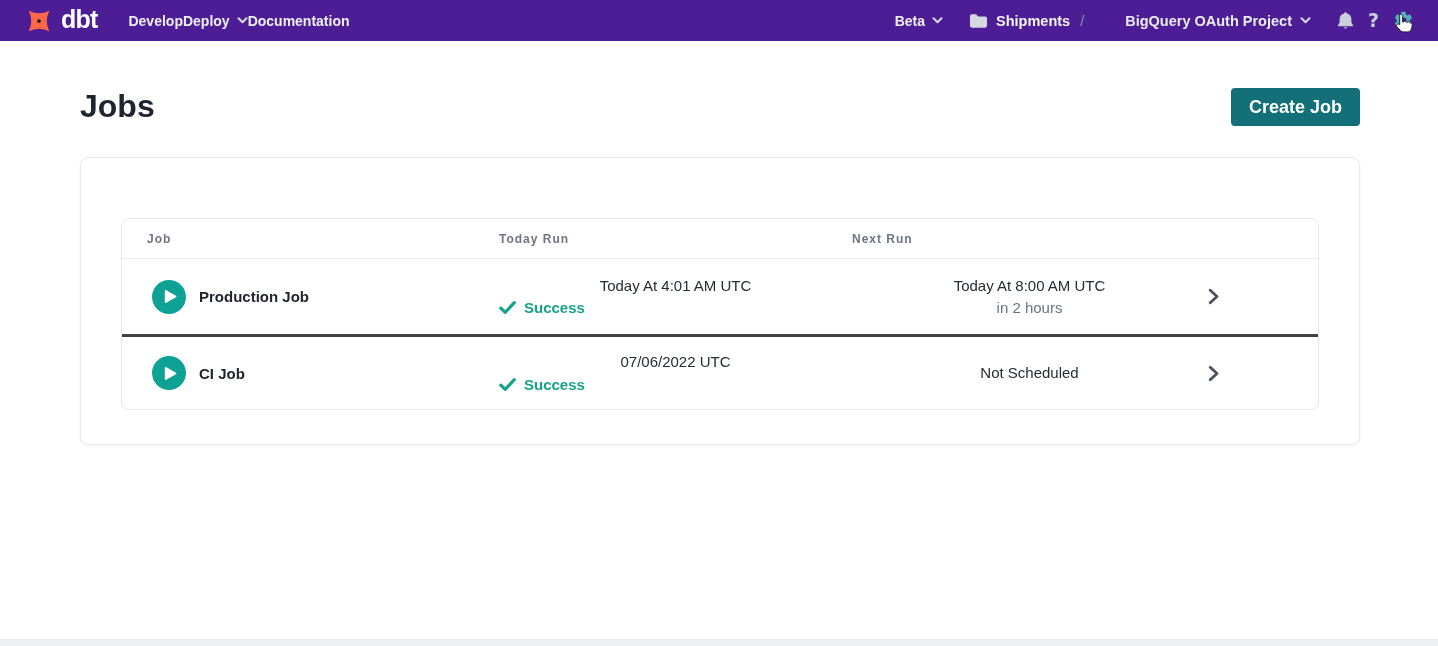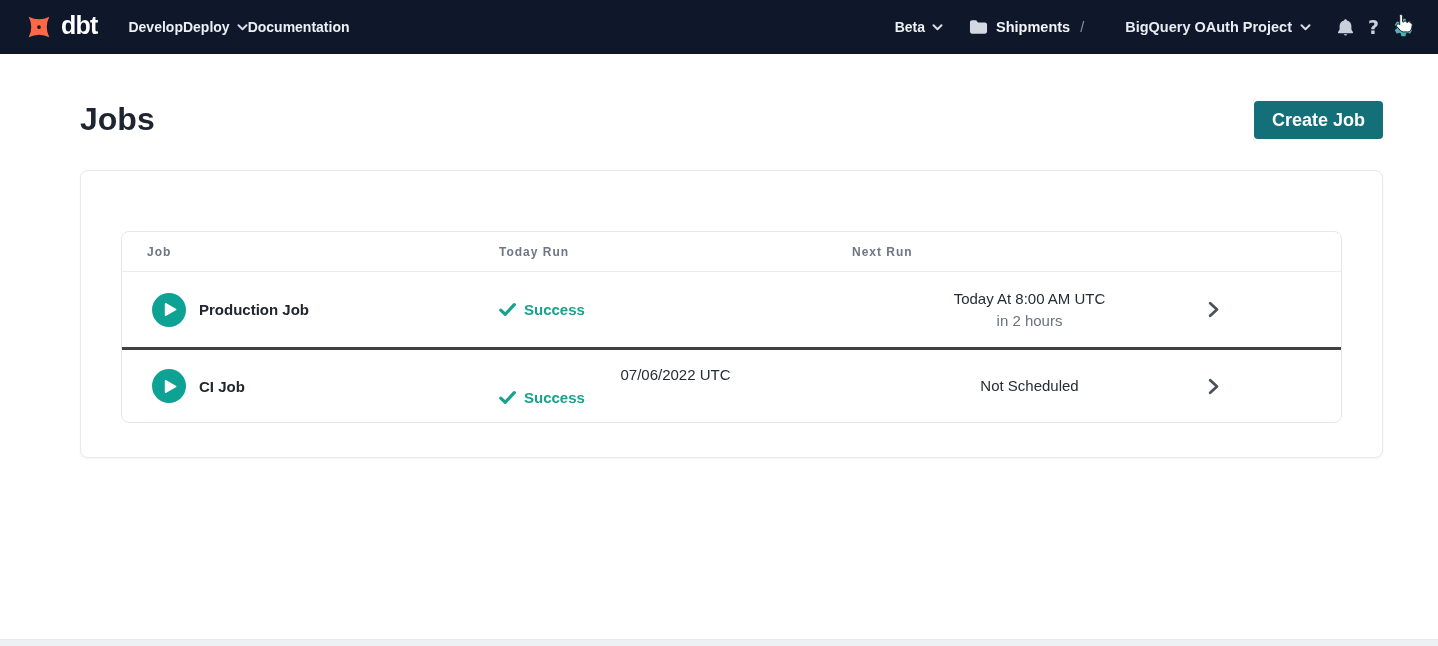--- a/index.html
+++ b/index.html
@@ -6,42 +6,42 @@
   html,body { margin:0; padding:0; }
   body {
     width:1438px; height:646px; position:relative; overflow:hidden;
     background:#ffffff;
     font-family:"Liberation Sans","DejaVu Sans",sans-serif;
     -webkit-font-smoothing:antialiased;
   }
 
   
   .navbar {
-    height:54px; background:#0f172a; display:flex; align-items:center;
+    height:41px; background:#4c1d95; display:flex; align-items:center;
     padding:0 24px; color:#edf0f5;
   }
   .logo { display:flex; align-items:center; gap:7px; text-decoration:none; cursor:pointer; }
   .logo-text { color:#ffffff; font-size:25px; font-weight:700; letter-spacing:-0.8px; line-height:1; margin-top:-3px; }
   .nav-items { display:flex; align-items:center; margin-left:31px; }
   .nav-link {
     color:#edf0f5; font-size:14px; font-weight:600; text-decoration:none;
     display:flex; align-items:center; gap:7px; cursor:pointer; white-space:nowrap;
   }
   .caret { color:#d6dbe4; display:inline-flex; }
   .nav-right { margin-left:auto; display:flex; align-items:center; gap:26px; }
   .project-picker { display:flex; align-items:center; gap:8px; font-size:14.5px; cursor:pointer; white-space:nowrap; }
   .project-account { font-weight:700; color:#f3f5f9; }
   .project-sep { color:#8a94a6; margin:0 2px; }
   .project-name { font-weight:700; color:#e9ecf2;margin-left:31px; }
   .nav-icons { display:flex; align-items:center; gap:14px; }
   .icon-btn { background:none; border:none; padding:0; display:flex; align-items:center; cursor:pointer; }
   .help-glyph { font-size:19px; font-weight:700; color:#c9cfdb; line-height:1; font-family:"DejaVu Sans",sans-serif; }
 
   
-  main { padding:0 55px 0 80px; }
+  main { padding:0 78px 0 80px; }
   .page-head { display:flex; justify-content:space-between; align-items:center; margin-top:46px; height:40px; }
   .page-title { font-size:32px; font-weight:700; color:#1f2530; margin:0; line-height:1.1; }
   .create-btn {
     background:#136f78; color:#ffffff; border:none; border-radius:4px;
     font-family:inherit; font-size:18px; font-weight:600; height:38px; padding:0 18px; cursor:pointer;
   }
 
   
   .card {
     margin-top:30px; background:#fff; border:1px solid #e6e9ed; border-radius:8px;
@@ -181,20 +181,21 @@
           <button class="play-btn">
             <span style="display:inline-flex">
               <svg width="13" height="15" viewBox="0 0 13 15">
                   <path d="M1.8 2 L11.4 7.5 L1.8 13 Z" fill="#ffffff" stroke="#ffffff" stroke-width="2" stroke-linejoin="round"></path>
                 </svg>
             </span>
           </button>
           <span class="job-name">Production Job</span>
         </div>
         <div class="run-cell">
+          <span class="run-time">Today At 4:01 AM UTC</span>
           <span class="run-status">
             <span style="display:inline-flex">
               <svg width="17" height="13" viewBox="0 0 17 13">
                   <path d="M1.8 7.2 L6.2 11.4 L15.3 1.7" stroke="#15a38a" stroke-width="3.2" fill="none" stroke-linecap="round" stroke-linejoin="round"></path>
                 </svg>
             </span>
             <span>Success</span>
           </span>
         </div>
         <div class="run-cell">

